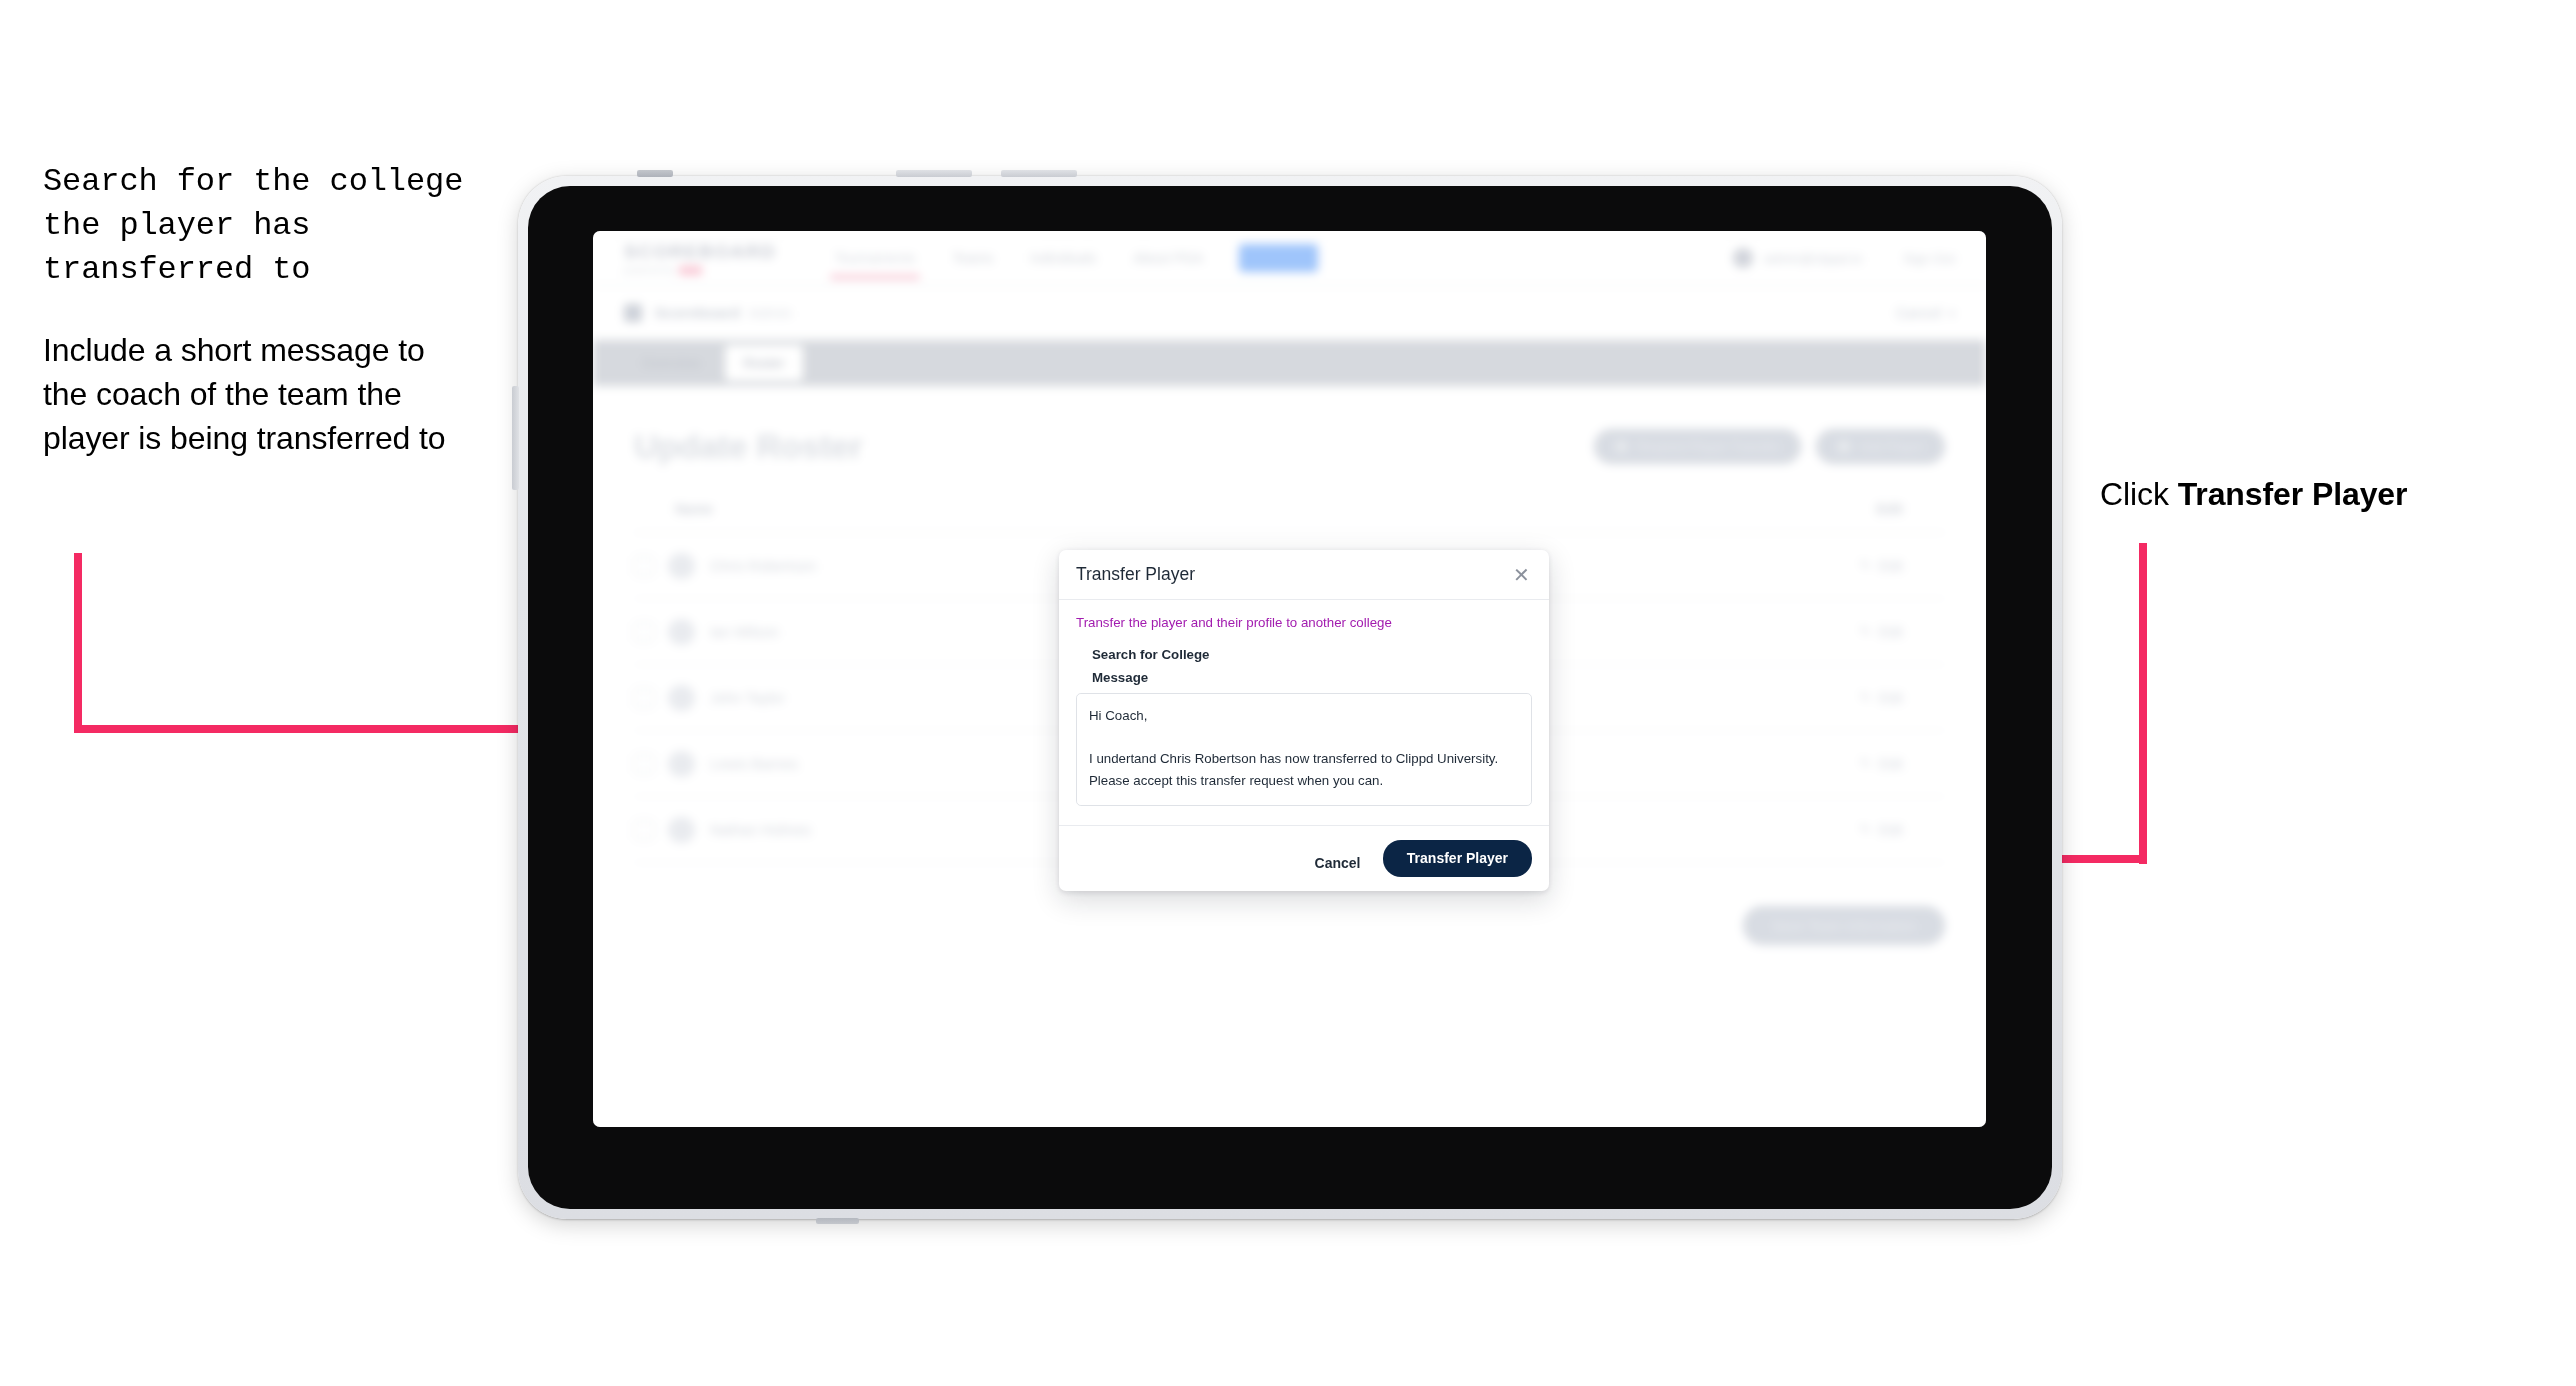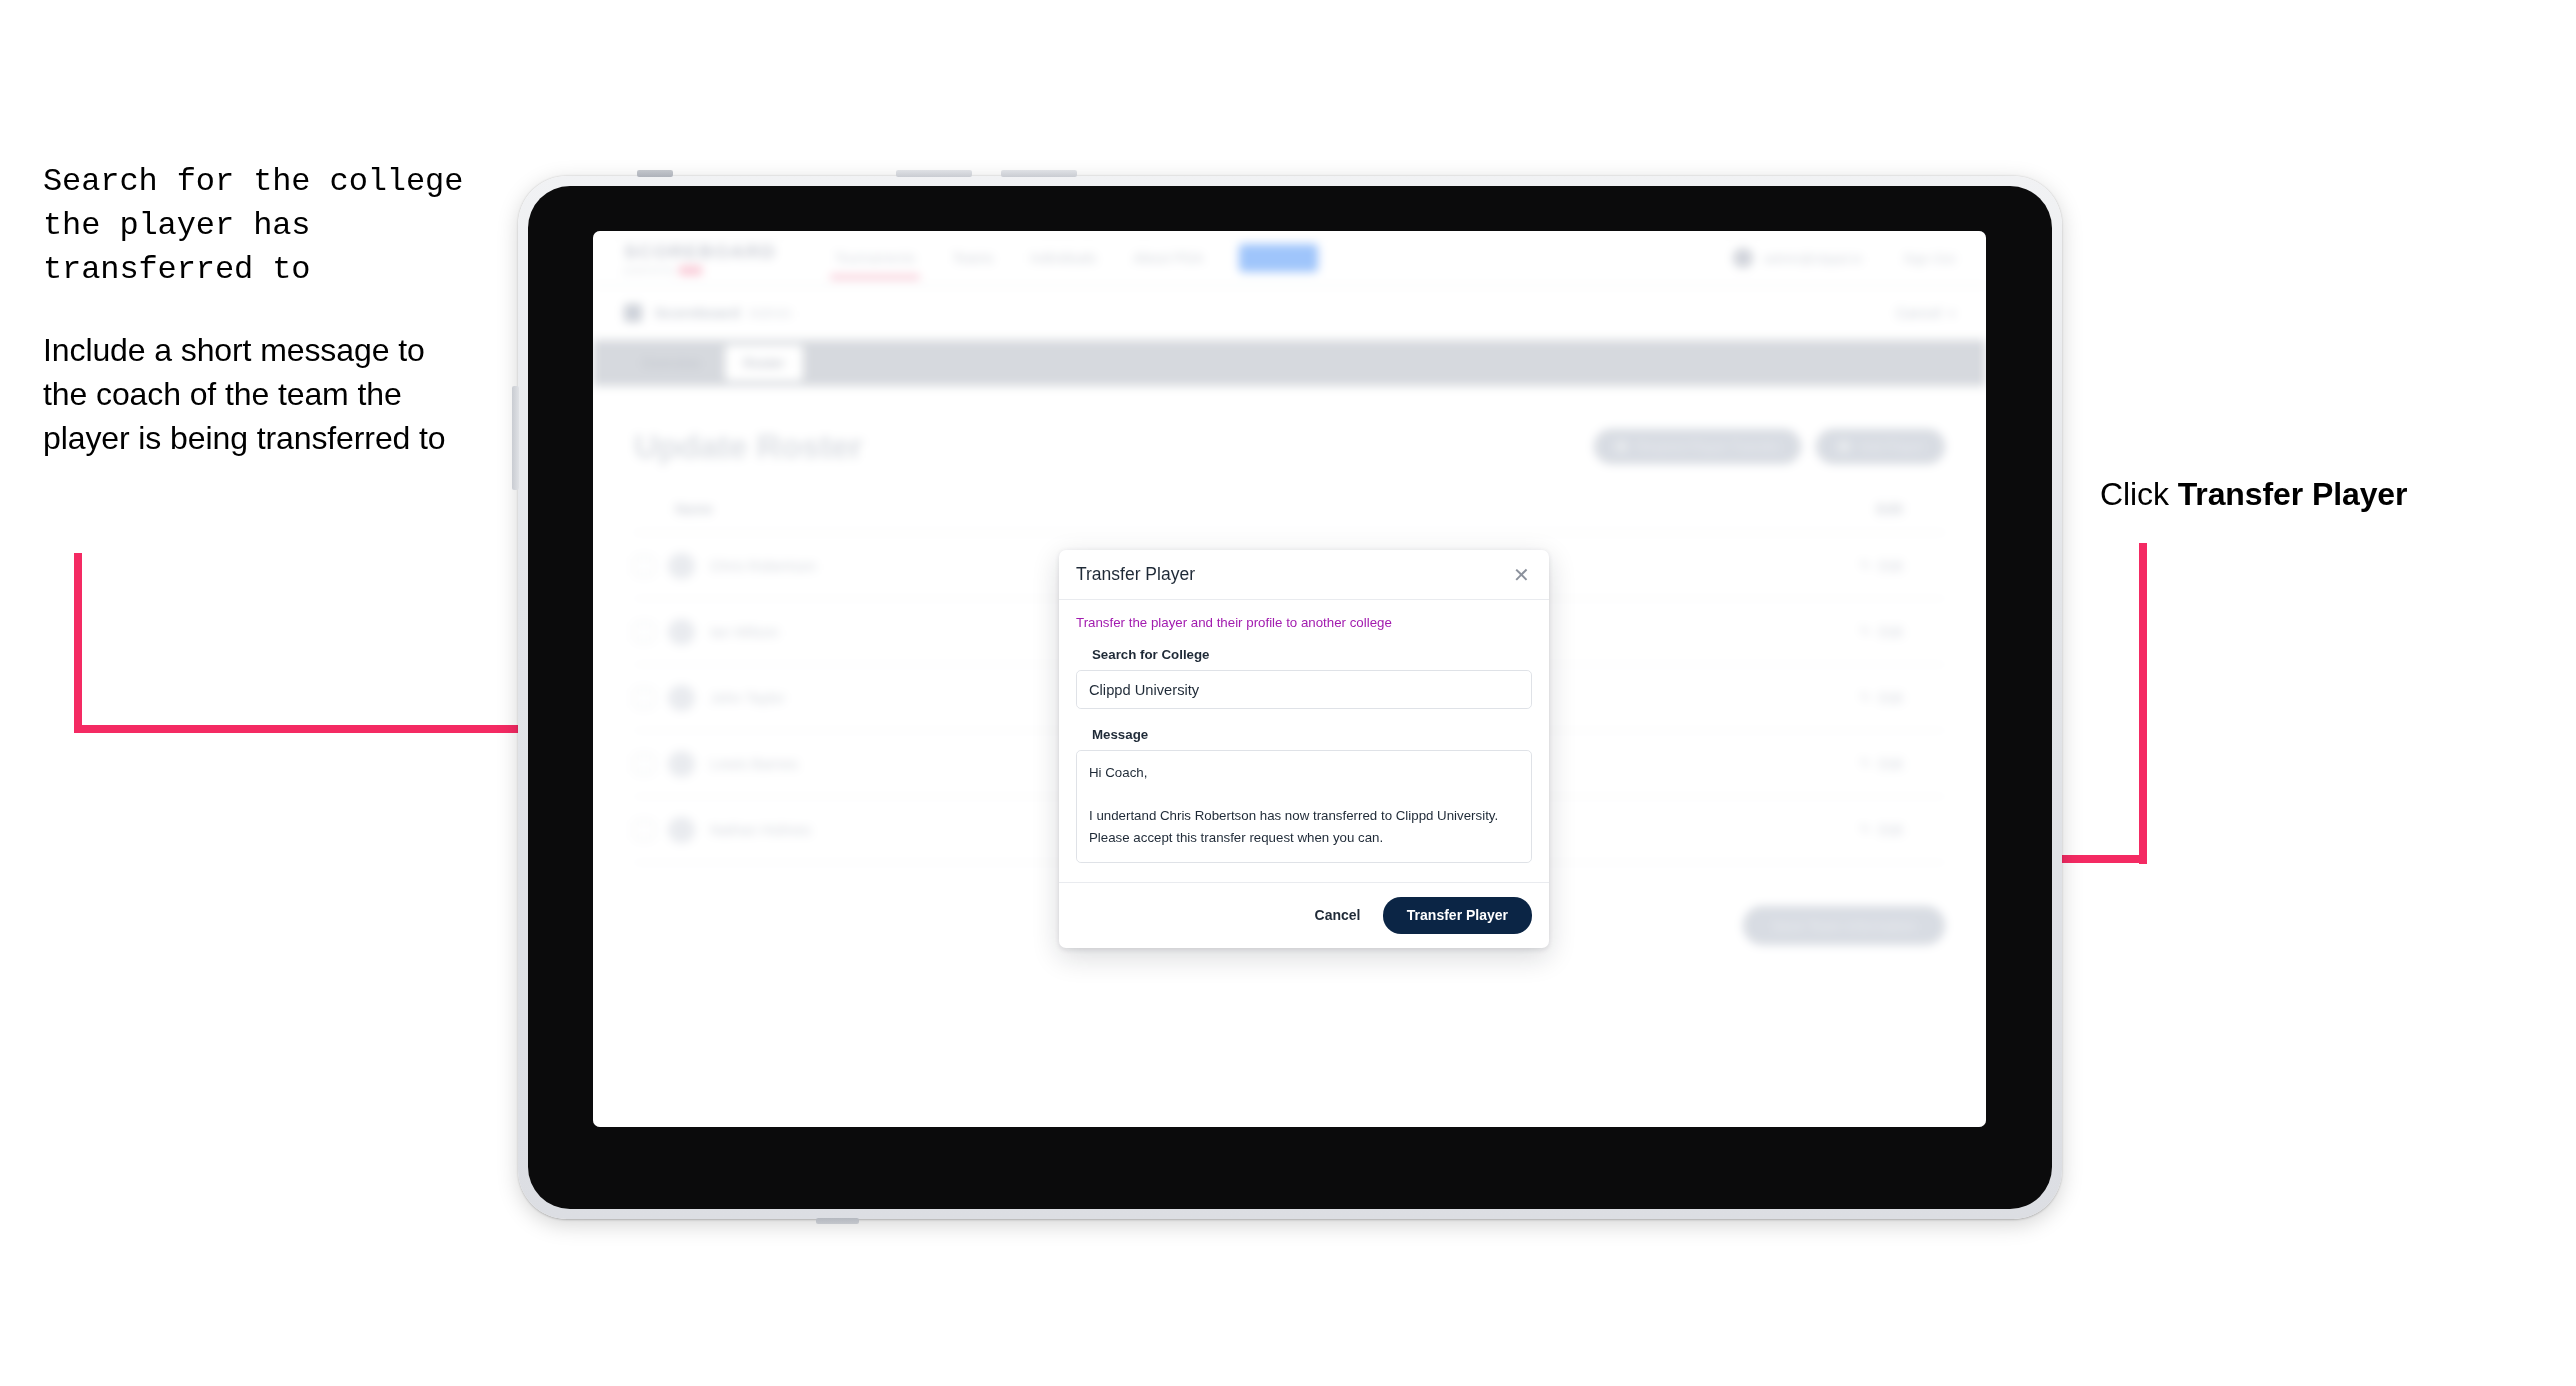--- a/index.html
+++ b/index.html
@@ -324,21 +324,21 @@
     color: #1f2a37;
     font-family: "Liberation Sans", sans-serif;
     background: #ffffff;
     outline: none;
     resize: none;
     height: 113px;
     white-space: pre-wrap;
   }
   #modal-footer {
     display: flex;
-    align-items: center;
+    align-items: flex-end;
     justify-content: flex-end;
     gap: 19.6px;
     padding: 14px 17px;
     border-top: 0.7px solid #e9ebef;
   }
   #modal-cancel-button {
     background: none;
     border: none;
     font-size: 14px;
     font-weight: 700;
@@ -508,21 +508,20 @@
       <div id="modal-header">
         <div id="modal-title">Transfer Player</div>
         <div id="modal-header-spacer"></div>
         <div id="modal-close-icon">✕</div>
       </div>
 
       <div id="modal-body">
         <div id="modal-description">Transfer the player and their profile to another college</div>
 
         <div class="field-label">Search for College</div>
-        <input id="college-search-input" type="text" placeholder="Search for College" value="Clippd University" style="">
 
         <div class="field-label">Message</div>
         <textarea id="message-textarea" placeholder="Write a message" style="">Hi Coach,
 
 I undertand Chris Robertson has now transferred to Clippd University. Please accept this transfer request when you can.</textarea>
       </div>
 
       <div id="modal-footer">
         <button id="modal-cancel-button">Cancel</button>
         <button id="modal-transfer-button">Transfer Player</button>

